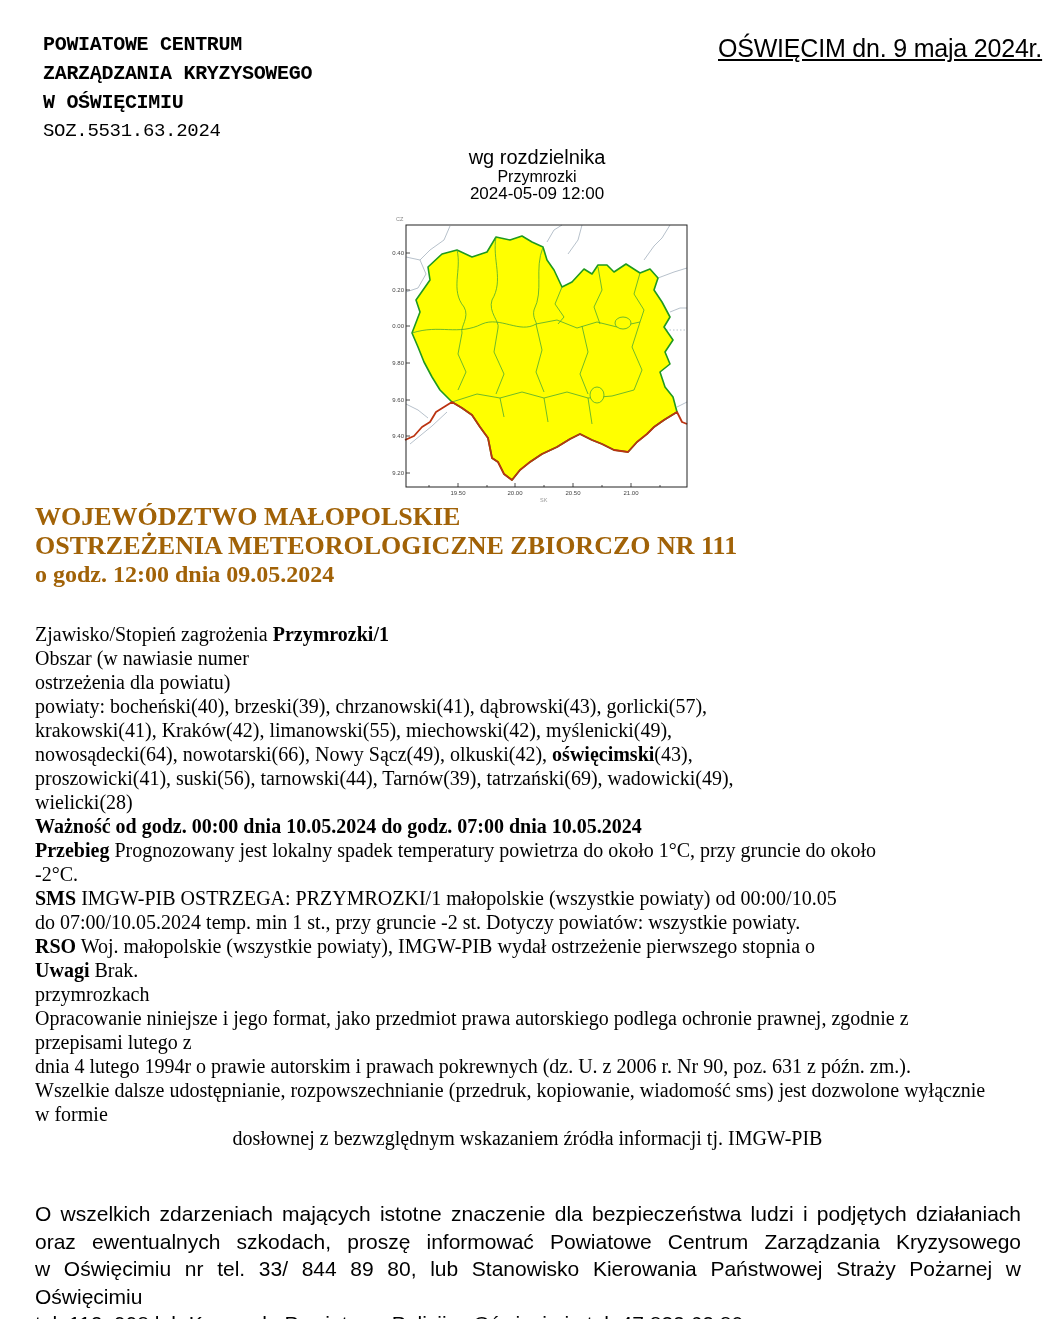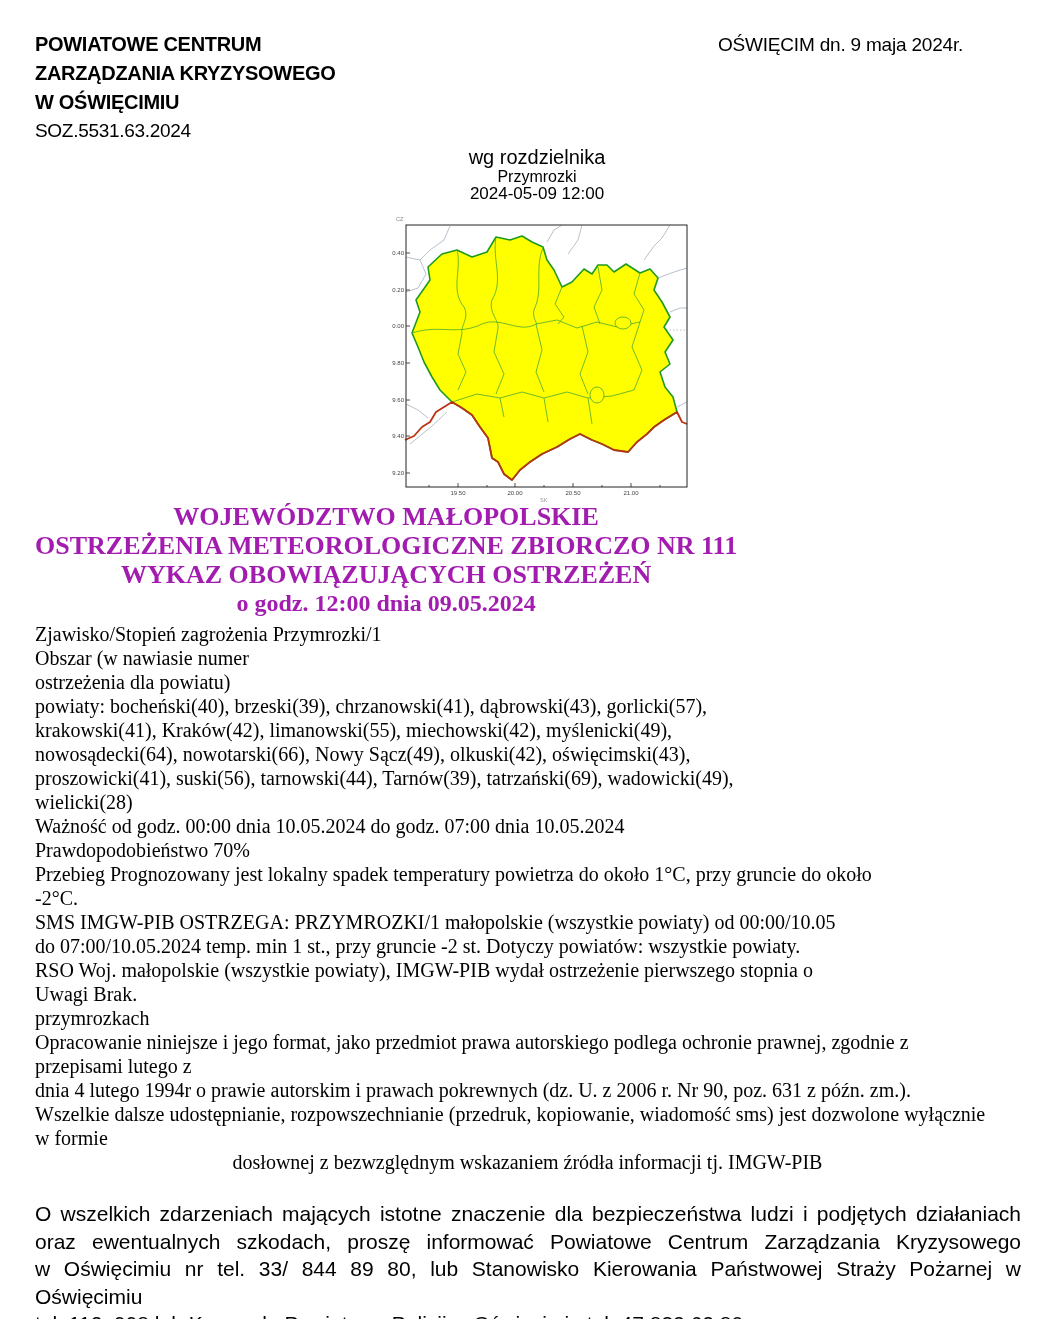--- a/index.html
+++ b/index.html
@@ -2,40 +2,40 @@
 <html><head>
 <meta charset="utf-8">
 <style>
   html,body{margin:0;padding:0;}
   body{
     width:1056px;height:1319px;position:relative;background:#ffffff;
     font-family:"Liberation Serif",serif;color:#000;overflow:hidden;
   }
   .abs{position:absolute;}
   
-  .hdr-left{left:35px;top:30px;font-family:Liberation Sans, sans-serif;}
+  .hdr-left{left:43px;top:30px;font-family:Liberation Mono, monospace;}
   .hdr-left .org{font-weight:bold;font-size:20px;line-height:29px;letter-spacing:-0.3px;}
   .hdr-left .ref{font-size:19px;line-height:28px;letter-spacing:-0.3px;}
-  .hdr-right{left:718px;top:34px;font-family:"Liberation Sans",sans-serif;font-size:19px;letter-spacing:-0.2px;}
+  .hdr-right{left:718px;top:34px;font-family:"Liberation Sans",sans-serif;font-size:25px;letter-spacing:-0.2px;text-decoration:underline;}
   
   .dist{left:0;top:146px;width:1074px;text-align:center;font-family:"Liberation Sans",sans-serif;}
   .dist .d1{font-size:20px;line-height:22px;}
   .dist .d2{font-size:16px;line-height:17px;}
   .dist .d3{font-size:17px;line-height:18px;}
   
   .mapwrap{left:392px;top:212px;width:305px;height:292px;}
   
   .titleblock{left:35px;top:502px;font-weight:bold;}
   .t-big{font-size:26px;line-height:29px;}
   .t-small{font-size:24px;line-height:29px;}
   
   .bodyblock{left:35px;top:622px;width:985px;font-size:20px;}
   .doc-line{line-height:24px;white-space:nowrap;}
   .doc-line.center{text-align:center;white-space:normal;}
-  .doc-line .b{font-weight:normal;}
+  .doc-line .b{font-weight:bold;}
   
   .footerblock{left:35px;top:1200px;width:986px;font-family:"Liberation Sans",sans-serif;font-size:21px;}
   .f-line{line-height:27.5px;}
   .f-line.just{text-align:justify;text-align-last:justify;}
   svg text{font-family:"Liberation Sans",sans-serif;}
 </style>
 </head>
 <body>
 
 <div class="abs hdr-left">
@@ -128,38 +128,36 @@
       <text x="66" y="283" text-anchor="middle">19.50</text>
       <text x="123" y="283" text-anchor="middle">20.00</text>
       <text x="181" y="283" text-anchor="middle">20.50</text>
       <text x="239" y="283" text-anchor="middle">21.00</text>
       <text x="4" y="9" font-size="5.5" fill="#888">CZ</text>
       <text x="148" y="290" font-size="5.5" fill="#999">SK</text>
     </g>
   </svg>
 </div>
 
-<div class="abs titleblock" style="color:#a21caf;text-align:center;">
+<div class="abs titleblock" style="color:#a16207;">
   <div class="t-big">WOJEWÓDZTWO MAŁOPOLSKIE</div>
   <div class="t-big">OSTRZEŻENIA METEOROLOGICZNE ZBIORCZO NR 111</div>
-  <div class="t-big">WYKAZ OBOWIĄZUJĄCYCH OSTRZEŻEŃ</div>
   <div class="t-small">o godz. 12:00 dnia 09.05.2024</div>
 </div>
 
 <div class="abs bodyblock">
     <div class="doc-line"><span>Zjawisko/Stopień zagrożenia </span><span class="b">Przymrozki/1</span></div>
     <div class="doc-line"><span>Obszar (w nawiasie numer</span></div>
     <div class="doc-line"><span>ostrzeżenia dla powiatu)</span></div>
     <div class="doc-line"><span>powiaty: bocheński(40), brzeski(39), chrzanowski(41), dąbrowski(43), gorlicki(57),</span></div>
     <div class="doc-line"><span>krakowski(41), Kraków(42), limanowski(55), miechowski(42), myślenicki(49),</span></div>
     <div class="doc-line"><span>nowosądecki(64), nowotarski(66), Nowy Sącz(49), olkuski(42), </span><span class="b">oświęcimski</span><span>(43),</span></div>
     <div class="doc-line"><span>proszowicki(41), suski(56), tarnowski(44), Tarnów(39), tatrzański(69), wadowicki(49),</span></div>
     <div class="doc-line"><span>wielicki(28)</span></div>
     <div class="doc-line"><span class="b">Ważność od godz. 00:00 dnia 10.05.2024 do godz. 07:00 dnia 10.05.2024</span></div>
-    <div class="doc-line"><span class="b">Prawdopodobieństwo</span><span> 70%</span></div>
     <div class="doc-line"><span class="b">Przebieg</span><span> Prognozowany jest lokalny spadek temperatury powietrza do około 1°C, przy gruncie do około</span></div>
     <div class="doc-line"><span>-2°C.</span></div>
     <div class="doc-line"><span class="b">SMS</span><span> IMGW-PIB OSTRZEGA: PRZYMROZKI/1 małopolskie (wszystkie powiaty) od 00:00/10.05</span></div>
     <div class="doc-line"><span>do 07:00/10.05.2024 temp. min 1 st., przy gruncie -2 st. Dotyczy powiatów: wszystkie powiaty.</span></div>
     <div class="doc-line"><span class="b">RSO</span><span> Woj. małopolskie (wszystkie powiaty), IMGW-PIB wydał ostrzeżenie pierwszego stopnia o</span></div>
     <div class="doc-line"><span class="b">Uwagi</span><span> Brak.</span></div>
     <div class="doc-line"><span>przymrozkach</span></div>
     <div class="doc-line"><span>Opracowanie niniejsze i jego format, jako przedmiot prawa autorskiego podlega ochronie prawnej, zgodnie z</span></div>
     <div class="doc-line"><span>przepisami lutego z</span></div>
     <div class="doc-line"><span>dnia 4 lutego 1994r o prawie autorskim i prawach pokrewnych (dz. U. z 2006 r. Nr 90, poz. 631 z późn. zm.).</span></div>

